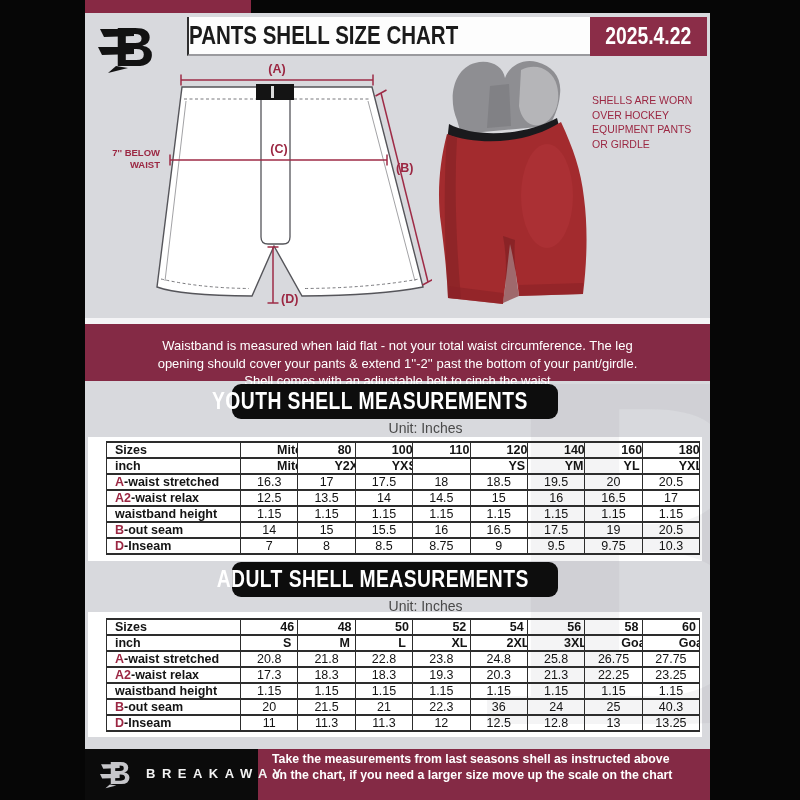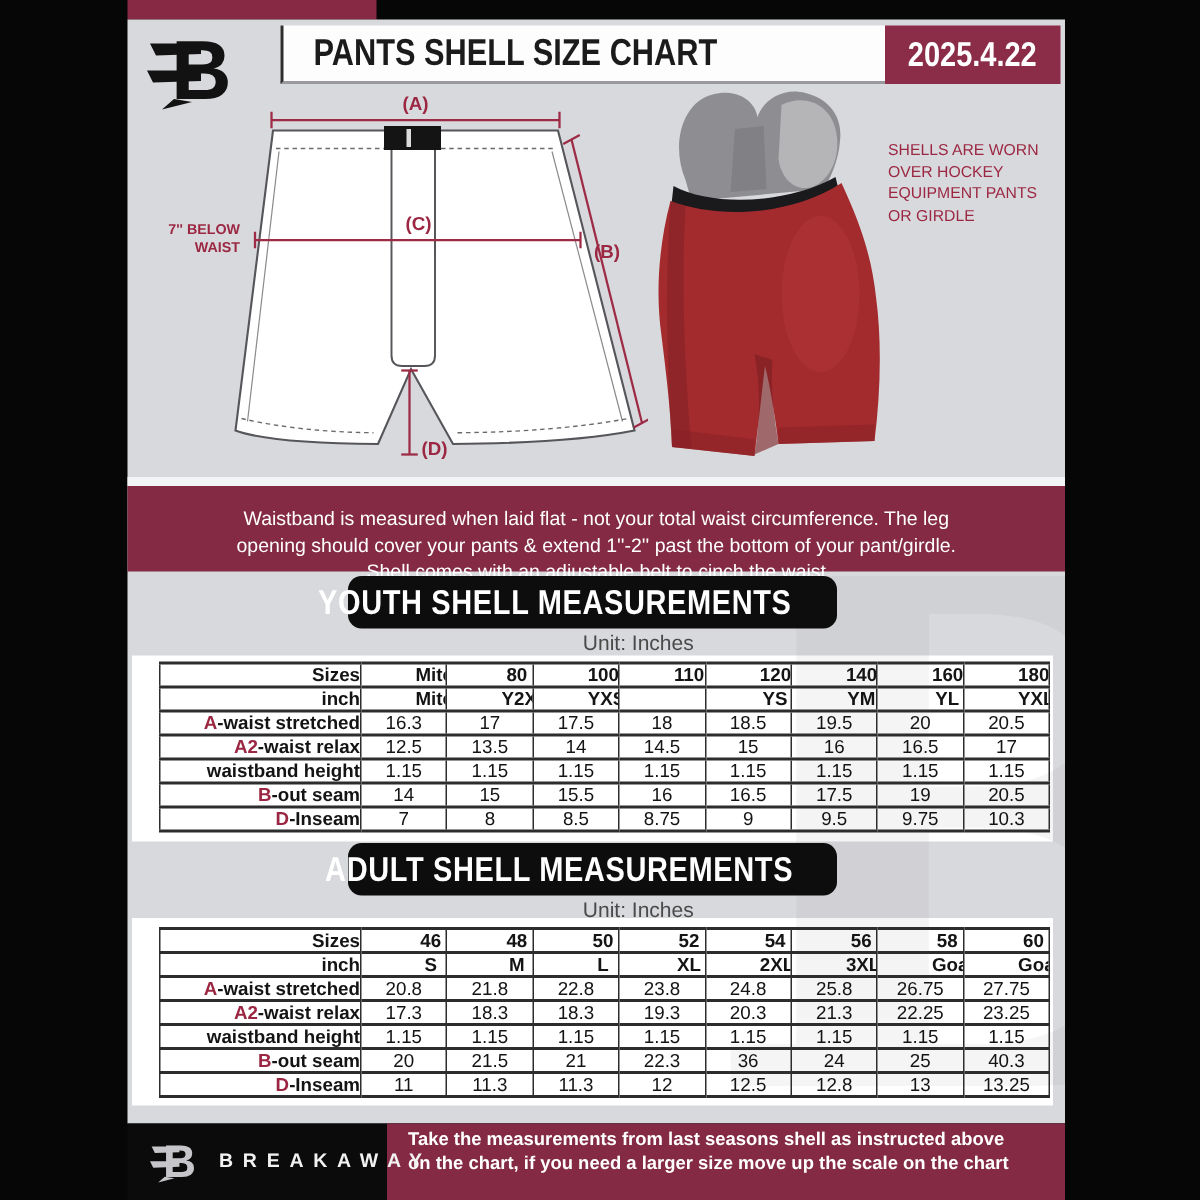--- a/index.html
+++ b/index.html
@@ -5,21 +5,21 @@
   html,body{margin:0;padding:0;background:#060606;}
   .page{position:relative;width:800px;height:800px;background:#060606;overflow:hidden;
         font-family:"Liberation Sans",sans-serif;}
   .abs{position:absolute;}
 
   
   .top-strip{left:85px;top:0;width:166px;height:13px;background:#872944;}
   .content-bg{left:85px;top:13px;width:625px;height:736px;background:#d8d9dd;}
   .title-bar{left:187px;top:17px;width:403px;height:39px;background:#fdfdfd;
              border-left:2px solid #2e2e2e;border-bottom:2px solid #9a9a9e;
-             display:flex;align-items:center;padding-left:20px;box-sizing:border-box;z-index:5;}
+             display:flex;align-items:center;box-sizing:border-box;z-index:5;}
   .title-bar .t{font-size:25px;font-weight:bold;color:#1b1b1b;white-space:nowrap;
                 display:inline-block;transform:scaleX(.82);transform-origin:left center;}
   .date-box{left:590px;top:17px;width:117px;height:39px;background:#8b2d48;
             display:flex;align-items:center;justify-content:center;z-index:5;}
   .date-box .t{font-size:23px;font-weight:bold;color:#fff;white-space:nowrap;
                display:inline-block;transform:scaleX(.84);}
 
   
   .white-sep{left:85px;top:318px;width:625px;height:6px;background:#f4f4f6;}
   .notice{left:85px;top:324px;width:625px;height:57px;background:#842a45;color:#fff;
@@ -33,21 +33,21 @@
                  display:inline-block;transform:scaleX(.84);}
   .unit{left:85px;width:681px;text-align:center;font-size:14px;color:#4a4a4a;z-index:4;}
   .panel{left:88px;width:614px;background:#fff;z-index:1;}
   .mtable{border-collapse:collapse;table-layout:fixed;z-index:3;position:absolute;}
   .mtable th,.mtable td{border:1px solid #2d2d2d;border-bottom:2px solid #2d2d2d;
         height:14px;line-height:13px;font-size:12.5px;padding:0;text-align:center;
         color:#141414;overflow:hidden;white-space:nowrap;}
   .mtable tr:first-child th{border-top:2px solid #2d2d2d;}
   .mtable th{font-weight:bold;padding-left:36px;}
   .mtable td.val-cell{font-weight:normal;}
-  .mtable .row-label{text-align:right;padding-left:26px;font-weight:bold;}
+  .mtable .row-label{text-align:left;padding-left:8px;font-weight:bold;}
   .pfx{color:#9b2642;font-weight:bold;}
 
   .wm{left:85px;top:384px;width:625px;height:365px;overflow:hidden;z-index:2;pointer-events:none;}
   .wm .b{position:absolute;left:380px;top:-60px;font-family:"DejaVu Serif",serif;font-weight:bold;
          font-size:470px;color:#50505a;opacity:.055;line-height:1;}
 
   
   .caption{left:592px;top:93px;width:118px;color:#9b2742;font-size:10.5px;font-weight:normal;
            line-height:14.5px;z-index:4;}
 

